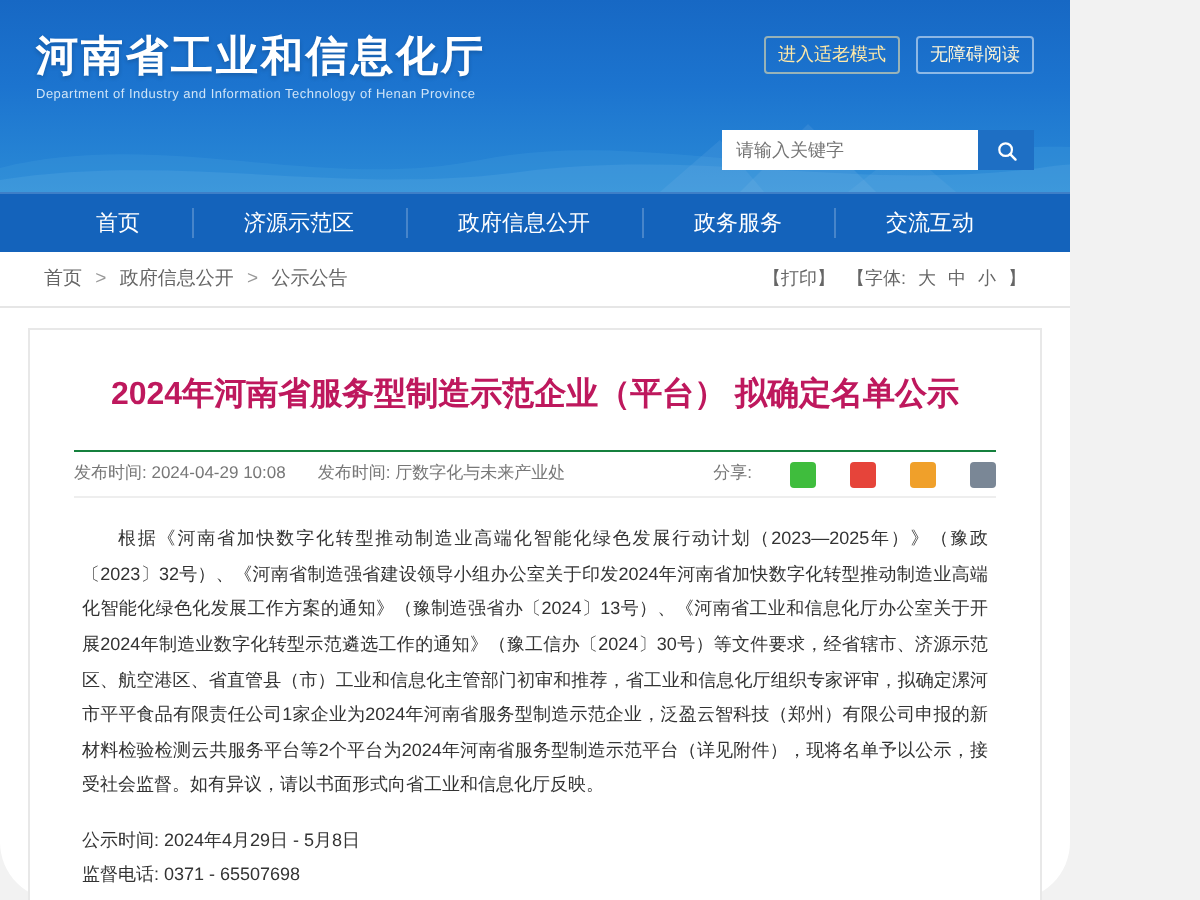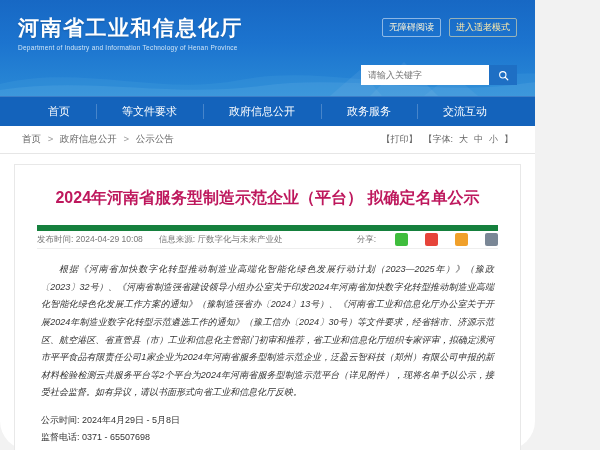--- a/index.html
+++ b/index.html
@@ -122,21 +122,21 @@
   .art-title {
     text-align: center;
     color: #be185d;
     font-size: 16px;
     font-weight: bold;
     padding: 22px 30px 0 30px;
     line-height: 1.4;
   }
   .meta-bar {
     margin: 16px 22px 0 22px;
-    border-top: 6px solid #15803d;
+    border-top: 1px solid #15803d;
     border-bottom: 1px solid #eeeeee;
     height: 24px;
     display: flex; align-items: center;
     font-size: 8.5px; color: #777;
   }
   .meta-item { margin-right: 16px; }
   .share { margin-left: auto; display: flex; align-items: center; gap: 17px; }
   .share-label { color: #777; margin-right: 2px; }
   .sicon {
     width: 13px; height: 13px; border-radius: 2px;
@@ -146,21 +146,20 @@
   .sicon.weibo  { background: #e6443a; }
   .sicon.qq     { background: #f0a02a; }
   .sicon.more   { background: #7a8796; }
 
   .body-text {
     padding: 12px 26px 0 26px;
     font-size: 9px;
     color: #333;
     line-height: 1.95;
     text-align: justify;
-    font-style: italic;
   }
   .body-text p { text-indent: 2em; margin-bottom: 2px; }
   .plain-lines { padding: 8px 26px 0 26px; font-size: 9px; color: #333; line-height: 1.9; }
   .attach {
     padding: 6px 26px 0 26px;
     font-size: 9px; color: #333; line-height: 1.9;
   }
 </style>
 </head>
 <body>
@@ -177,39 +176,39 @@
     </svg>
 
     <div class="banner-inner">
       <div class="logo-block">
         <div class="site-title">河南省工业和信息化厅</div>
         <div class="site-subtitle">Department of Industry and Information Technology of Henan Province</div>
       </div>
 
       <div class="header-right">
         <div class="top-links">
+          <span class="top-link">进入适老模式</span>
           <span class="top-link plain">无障碍阅读</span>
-          <span class="top-link">进入适老模式</span>
         </div>
         <div class="search-row">
           <input class="search-input" type="text" placeholder="请输入关键字" style="">
           <button class="search-btn">
             <svg width="11" height="11" viewBox="0 0 16 16">
               <circle cx="7" cy="7" r="4.6" fill="none" stroke="#ffffff" stroke-width="1.6"></circle>
               <line x1="10.3" y1="10.3" x2="14.2" y2="14.2" stroke="#ffffff" stroke-width="1.8" stroke-linecap="round"></line>
             </svg>
           </button>
         </div>
       </div>
     </div>
   </div>
 
   <div class="nav">
     <div class="nav-item">首页</div>
-    <div class="nav-item">等文件要求</div>
+    <div class="nav-item">济源示范区</div>
     <div class="nav-item">政府信息公开</div>
     <div class="nav-item">政务服务</div>
     <div class="nav-item">交流互动</div>
   </div>
 
   <div class="crumb-bar">
     <div class="crumb">
       <span>首页</span>
       <span class="sep">&gt;</span>
       <span>政府信息公开</span>
@@ -224,21 +223,21 @@
       <span>小</span>
       <span>】</span>
     </div>
   </div>
 
   <div class="card">
     <div class="art-title">2024年河南省服务型制造示范企业（平台） 拟确定名单公示</div>
 
     <div class="meta-bar">
       <span class="meta-item">发布时间: 2024-04-29 10:08</span>
-      <span class="meta-item">信息来源: 厅数字化与未来产业处</span>
+      <span class="meta-item">发布时间: 厅数字化与未来产业处</span>
       <span class="share">
         <span class="share-label">分享:</span>
         <span class="sicon wechat"></span>
         <span class="sicon weibo"></span>
         <span class="sicon qq"></span>
         <span class="sicon more"></span>
       </span>
     </div>
 
     <div class="body-text">

